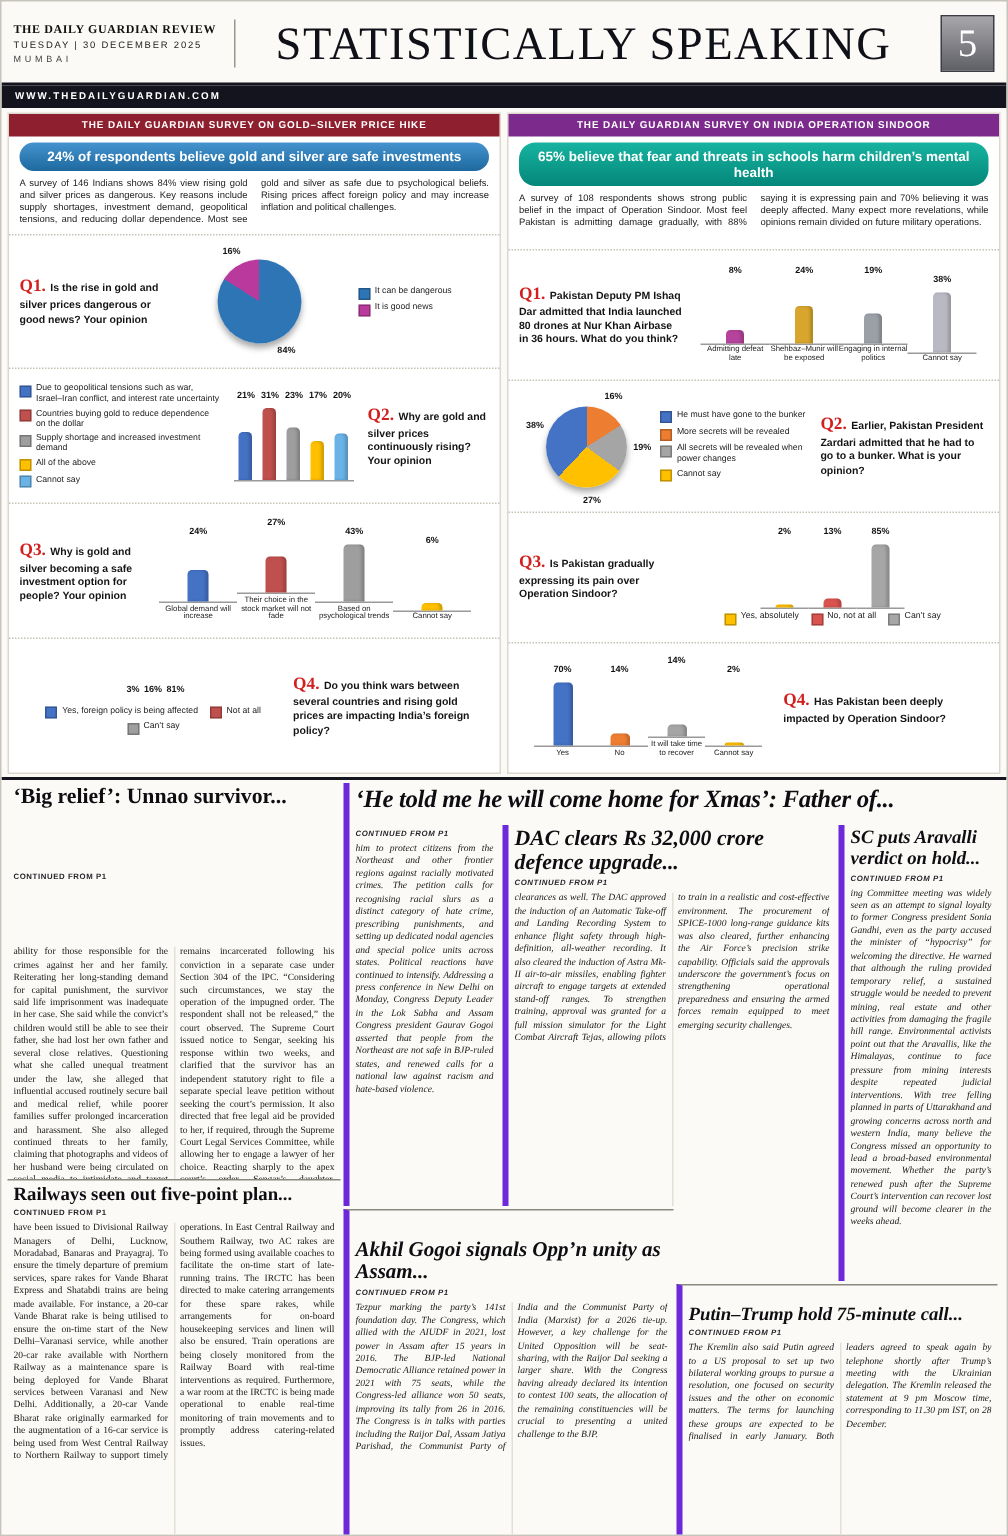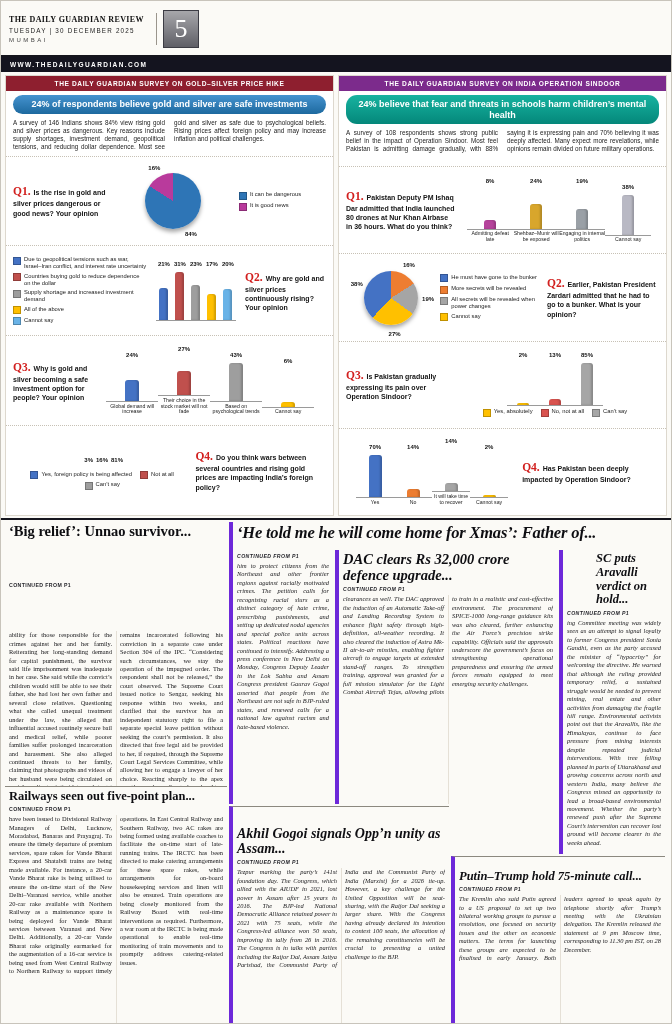--- a/index.html
+++ b/index.html
@@ -89,37 +89,38 @@
   .a-unnao{left:4px;top:2px;width:222px;height:264px;gap:40px;}
   .a-unnao h2{font-size:14.5px;line-height:1.05;}
   .a-railways{left:4px;top:266px;width:222px;height:238px;padding-top:3px;}
   .a-railways h2{font-size:12.5px;line-height:1.05;}
   .a-hetold-head{left:228px;top:2px;width:438px;height:28px;}
   .a-hetold-head h2{font-size:16.5px;line-height:1.05;letter-spacing:-.2px;}
   .a-hetold-text{left:228px;top:30px;width:104px;height:254px;}
   .a-dac{left:334px;top:30px;width:222px;height:254px;}
   .a-dac h2{font-size:14.5px;line-height:1.08;}
   .a-sc{left:558px;top:30px;width:106px;height:304px;}
-  .a-sc h2{font-size:12.5px;line-height:1.1;margin-left:29px;}
+  .a-sc h2{font-size:12.5px;line-height:1.1;}
   .a-akhil{left:228px;top:286px;width:220px;height:218px;padding-top:19px;}
   .a-akhil h2{font-size:14px;line-height:1.08;}
   .a-putin{left:450px;top:336px;width:214px;height:168px;padding-top:13px;}
   .a-putin h2{font-size:12.5px;line-height:1.05;}
 </style>
 </head>
 <body>
 
 <div class="page">
 
   <header class="masthead">
     <div class="mast-left">
       <div class="paper-name">THE DAILY GUARDIAN REVIEW</div>
       <div class="date-line">TUESDAY | 30 DECEMBER 2025</div>
       <div class="city">MUMBAI</div>
     </div>
+    <div class="mast-title">STATISTICALLY SPEAKING</div>
     <div class="page-num-box">
       <span>5</span>
     </div>
   </header>
 
   <div class="urlbar">
     <span>WWW.THEDAILYGUARDIAN.COM</span>
   </div>
 
   <div class="surveys">
@@ -284,21 +285,21 @@
             </div>
         </div>
         <div class="qtext">
           <span class="qlabel">Q4.</span><span>Do you think wars between several countries and rising gold prices are impacting India’s foreign policy?</span>
         </div>
       </div>
     </section>
 
     <section class="survey">
       <div class="survey-header hdr-purple">THE DAILY GUARDIAN SURVEY ON INDIA OPERATION SINDOOR</div>
-      <div class="banner bn-teal">24% believe that fear and threats in schools harm children’s mental health</div>
+      <div class="banner bn-teal">65% believe that fear and threats in schools harm children’s mental health</div>
       <p class="intro">A survey of 108 respondents shows strong public belief in the impact of Operation Sindoor. Most feel Pakistan is admitting damage gradually, with 88% saying it is expressing pain and 70% believing it was deeply affected. Many expect more revelations, while opinions remain divided on future military operations.</p>
 
       <div class="qblock r-q1">
         <div class="qtext">
           <span class="qlabel">Q1.</span><span>Pakistan Deputy PM Ishaq Dar admitted that India launched 80 drones at Nur Khan Airbase in 36 hours. What do you think?</span>
         </div>
         <div class="chart">
             <div class="vbar-wrap">
               <div class="vbar-cell" style="width: 46px;">
                 <div class="vbar-val">8%</div>

